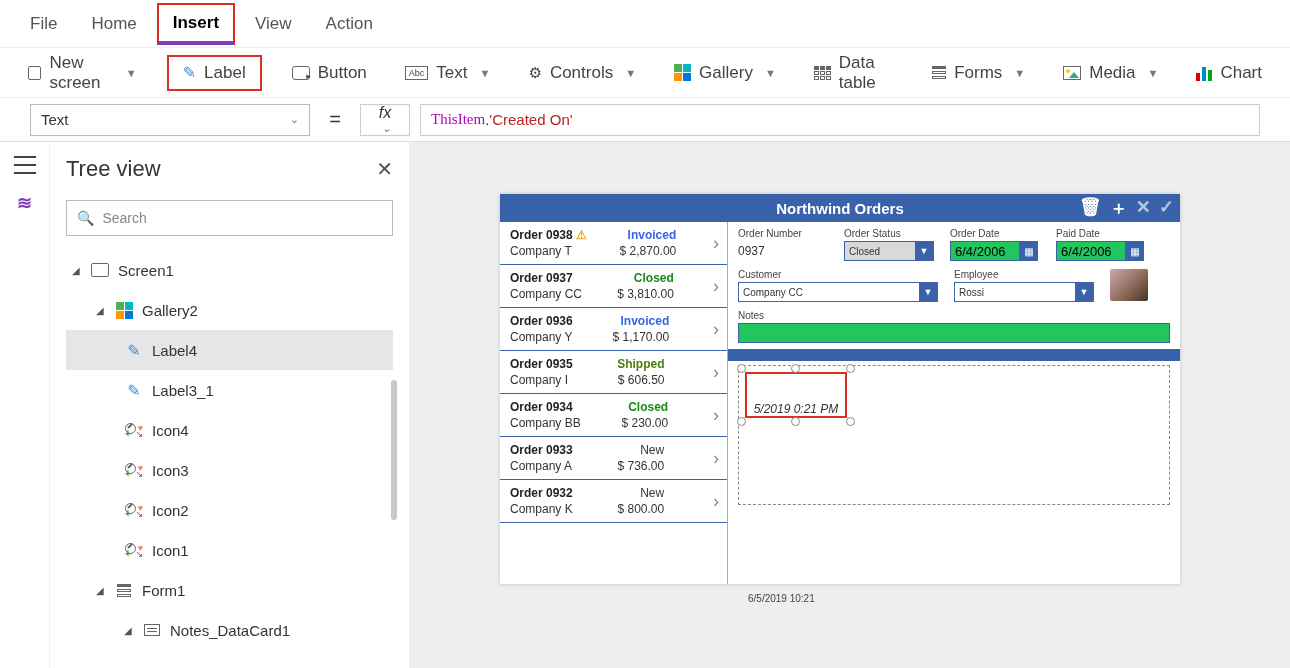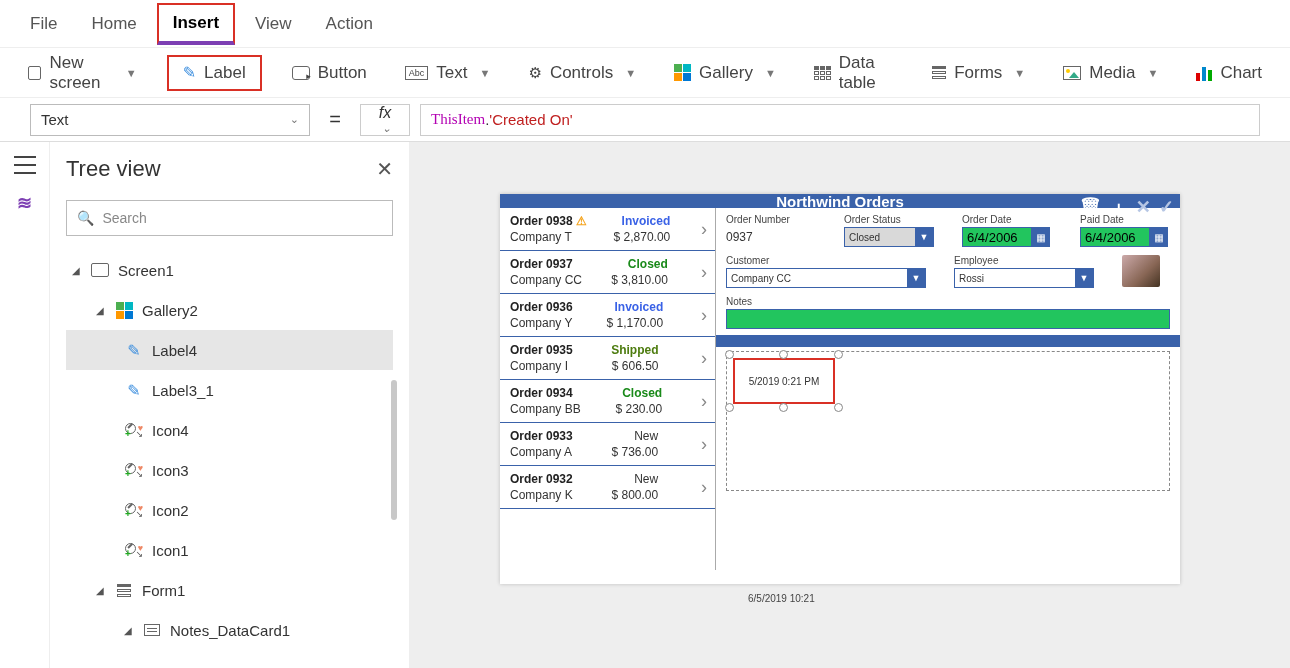--- a/index.html
+++ b/index.html
@@ -43,49 +43,49 @@
   .tree-row.indent1 { padding-left: 30px; }
   .tree-row.indent2 { padding-left: 58px; }
   .tree-row.selected { background: #e6e6e6; }
   .tree-tri { width:10px; font-size:10px; color:#555; }
   .tree-icon { width: 20px; height: 20px; display:inline-flex; align-items:center; justify-content:center; }
 
   
   .canvas { flex: 1; background: #eeeeee; position: relative; }
   .app-preview { position: absolute; left: 90px; top: 52px; width: 680px; height: 390px; background: #fff; box-shadow: 0 0 4px rgba(0,0,0,0.2); }
 
-  .app-header { height: 14px; background: #3a62aa; color: #fff; display: flex; align-items: center; justify-content: center; position: relative; font-size: 15px; font-weight: 600; }
+  .app-header { height: 28px; background: #3a62aa; color: #fff; display: flex; align-items: center; justify-content: center; position: relative; font-size: 15px; font-weight: 600; }
   .app-header-icons { position: absolute; right: 6px; top: 2px; display: flex; gap: 8px; font-size: 18px; color: #b6c6e4; }
 
   .app-body { display: flex; height: calc(100% - 28px); }
   .orders-list { width: 228px; border-right: 1px solid #aaa; overflow: hidden; }
   .order-item { padding: 6px 8px 6px 10px; border-bottom: 1px solid #3a62aa; display: flex; justify-content: space-between; align-items: center; font-size: 12px; }
   .order-left { display: flex; flex-direction: column; gap: 2px; }
   .order-title { font-weight: 700; color: #222; }
   .order-right { display: flex; flex-direction: column; align-items: flex-end; gap: 2px; }
   .order-arrow { color: #888; font-size: 18px; padding-left: 4px; }
   .status-Invoiced { color: #3a62e6; font-weight: 600;}
   .status-Closed { color: #1a8a1a; font-weight: 600;}
   .status-Shipped { color: #4d7c0f; font-weight: 600; text-align: center;}
   .status-New { color: #333; }
 
   .order-detail { flex: 1; padding: 6px 10px; font-size: 11px; position: relative; }
-  .detail-row { display: flex; gap: 28px; margin-bottom: 8px; }
+  .detail-row { display: flex; gap: 16px; margin-bottom: 8px; }
   .detail-field { display: flex; flex-direction: column; gap: 2px; }
   .detail-label { color: #444; font-size: 10px; }
   .detail-input { border: 1px solid #3a62aa; height: 20px; padding: 0 4px; font-size: 13px; background:#22c55e; }
   .detail-select { border: 1px solid #3a62aa; height: 20px; display: flex; align-items: center; justify-content: space-between; font-size: 10px; background:#d9d9d9; padding-left:4px; }
   .detail-select .dd-btn { width:18px; height:100%; background:#3a62aa; color:#fff; display:flex; align-items:center; justify-content:center; font-size:9px; }
   .detail-date { display:flex; }
   .detail-date .cal-btn { width:18px; height:20px; background:#3a62aa; color:#fff; display:flex; align-items:center; justify-content:center; font-size:10px; }
   .avatar { width: 38px; height: 32px; background: linear-gradient(135deg,#caa 0%, #865 60%, #432 100%); border-radius:2px; }
 
   .notes-separator { height: 12px; background: #3a62aa; margin: 6px -10px 4px -10px; }
   .notes-card { border: 1px dashed #888; height: 140px; padding: 6px; position: relative; }
-  .selected-label { position: absolute; left: 6px; top: 6px; border: 2px solid #d93025; width: 102px; height: 46px; font-size: 10px; display:flex; align-items:center; justify-content:center; text-align:center; }
+  .selected-label { position: absolute; left: 6px; top: 6px; border: 2px solid #d93025; width: 102px; height: 46px; font-size: 12px; display:flex; align-items:flex-end; justify-content:center; text-align:center;font-style:italic; }
   .sel-handles { position:absolute; inset:-5px; }
   .sel-handles i { position:absolute; width:9px; height:9px; border:1px solid #888; background:#fff; border-radius:50%; }
 
   .bottom-timestamp { position: absolute; left: 248px; bottom: -20px; font-size: 10px; color: #444; }
 
   
   .ico-box { width:18px; height:14px; border:1.5px solid #666; border-radius:2px; display:inline-block; }
   .green-teal-blue { display:inline-grid; grid-template-columns: repeat(2,8px); grid-template-rows: repeat(2,8px); gap:1px;}
   .green-teal-blue span:nth-child(1){background:#4caf50;} .green-teal-blue span:nth-child(2){background:#00b7c3;} .green-teal-blue span:nth-child(3){background:#ff9800;} .green-teal-blue span:nth-child(4){background:#0078d4;}
   .label-icon { color:#3a8dde; font-size:16px; }

